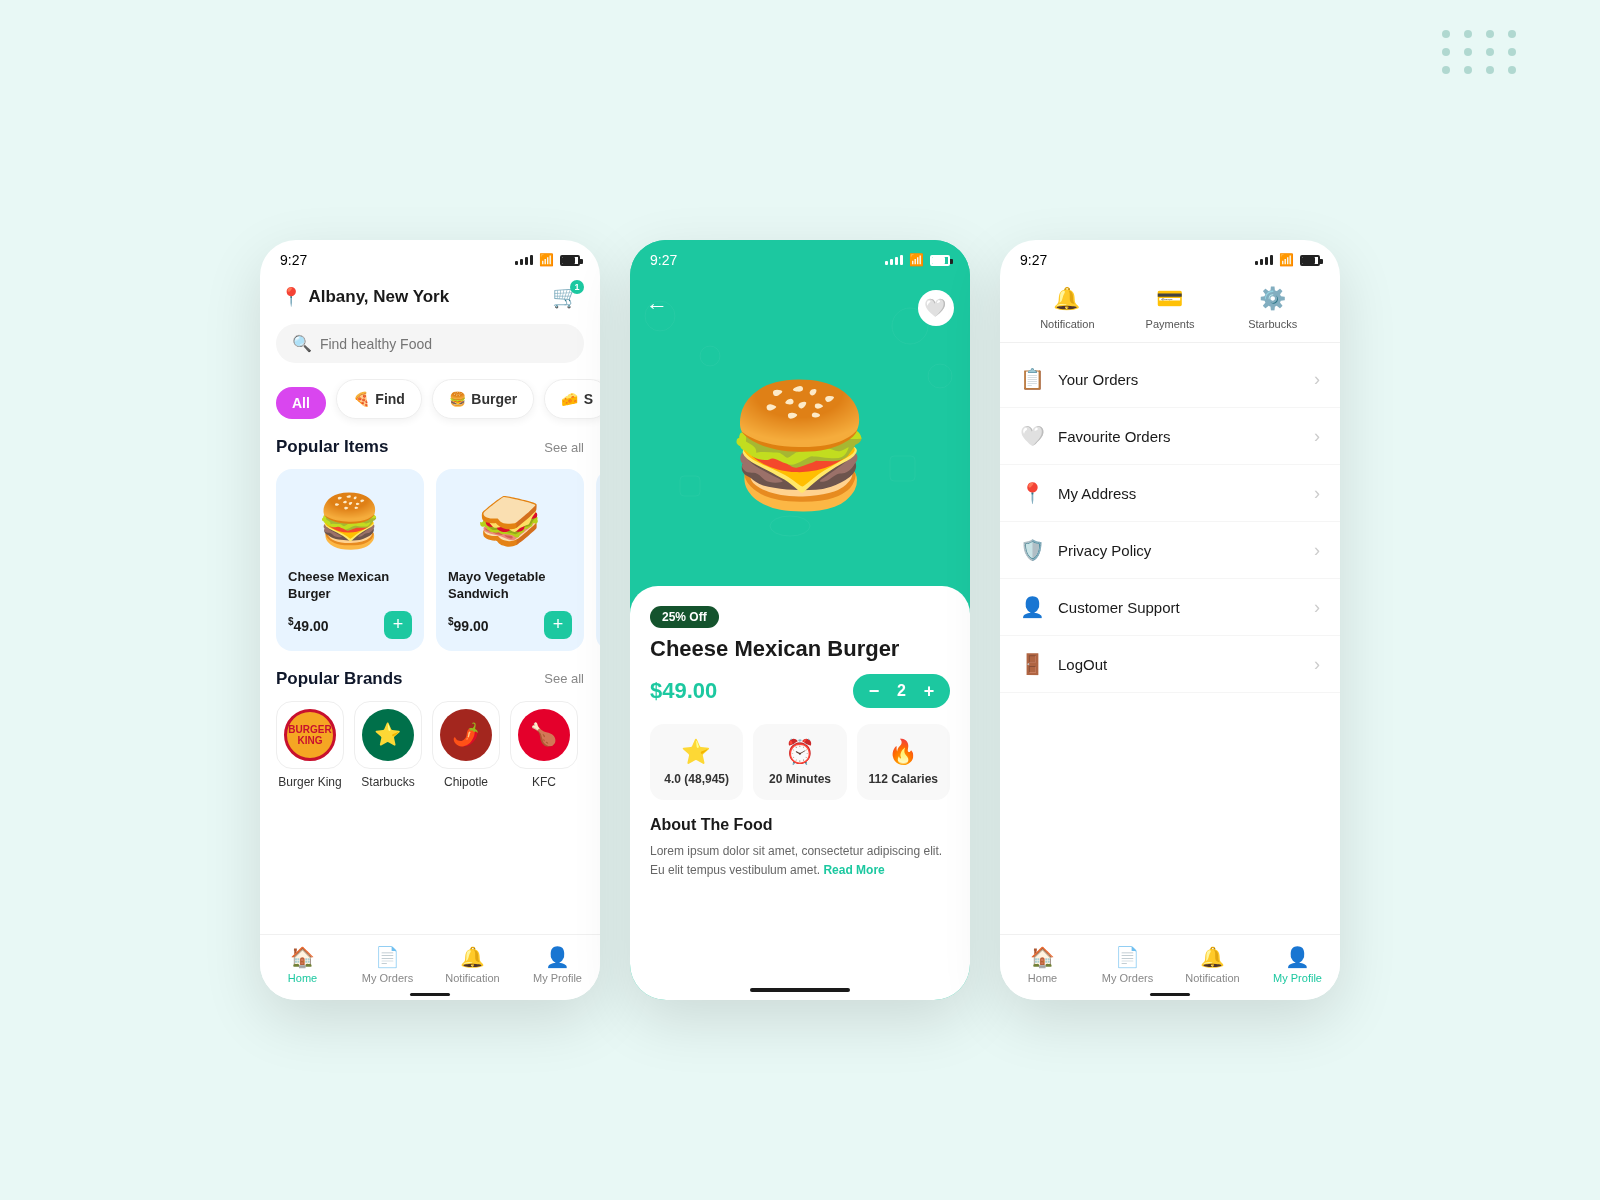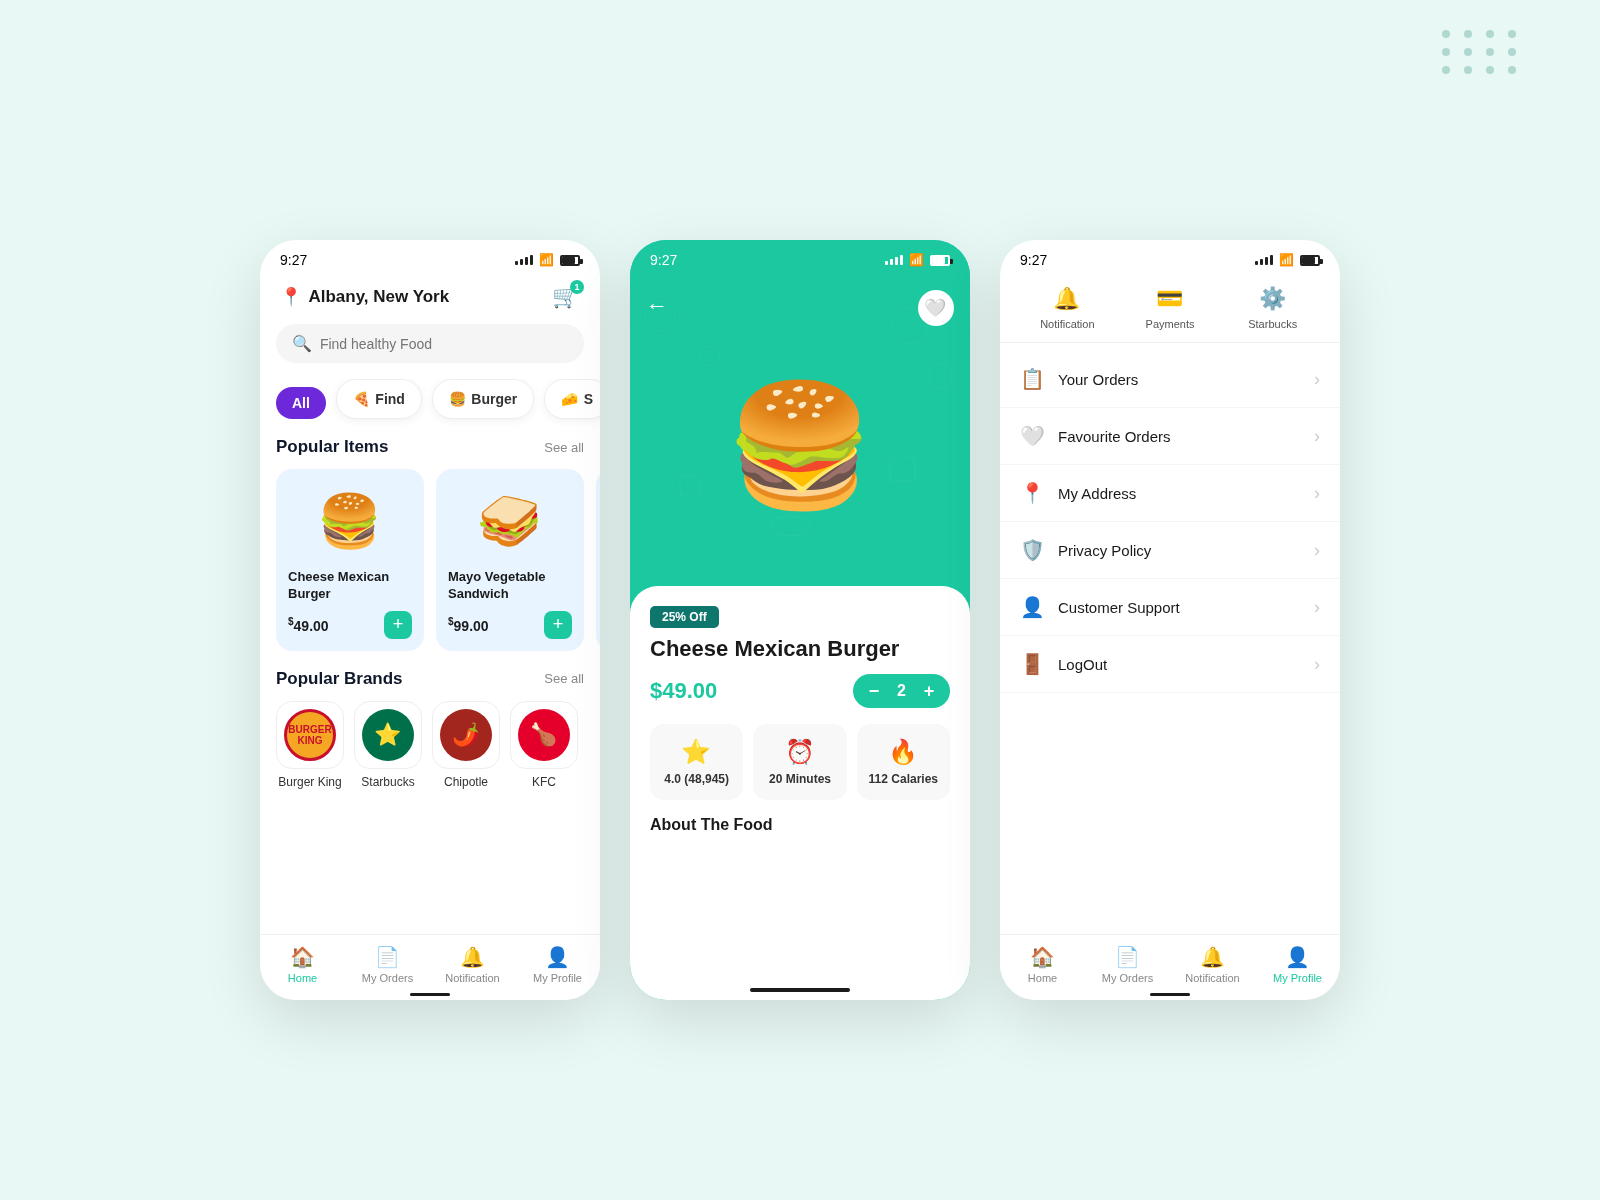--- a/index.html
+++ b/index.html
@@ -108,21 +108,21 @@
       display: flex;
       align-items: center;
       gap: 5px;
       padding: 8px 16px;
       border-radius: 20px;
       font-size: 14px;
       font-weight: 600;
       white-space: nowrap;
       cursor: pointer;
     }
-    .cat-pill.active { background: #6d28d9; color: #fff; margin-top: 8px; }
+    .cat-pill.active { background: #d946ef; color: #fff; margin-top: 8px; }
     .cat-pill.inactive { background: #fff; color: #333; border: 1px solid #eee; box-shadow: 0 2px 8px rgba(0,0,0,0.06); }
 
     .section-header {
       display: flex;
       justify-content: space-between;
       align-items: center;
       padding: 0 16px 12px;
     }
     .section-title { font-size: 17px; font-weight: 700; color: #0f172a; }
     .see-all { font-size: 13px; color: #888; }
@@ -264,26 +264,26 @@
     }
     .phone2-body {
       background: #fff;
       border-radius: 28px 28px 0 0;
       flex: 1;
       padding: 20px 20px 80px;
       margin-top: -10px;
       position: relative;
     }
     .discount-badge {
-      background: #0f766e;
+      background: #14532d;
       color: #fff;
       font-size: 12px;
       font-weight: 700;
       padding: 4px 12px;
-      border-radius: 5px;
+      border-radius: 11px;
       display: inline-block;
       margin-bottom: 8px;
     }
     .food-title { font-size: 22px; font-weight: 800; color: #1a1a1a; margin-bottom: 12px; }
     .price-row { display: flex; justify-content: space-between; align-items: center; margin-bottom: 16px; }
     .big-price { font-size: 22px; font-weight: 800; color: #1cc8a0; }
     .qty-control { display: flex; align-items: center; gap: 12px; background: #1cc8a0; border-radius: 24px; padding: 6px 10px; }
     .qty-btn { color: #fff; font-size: 18px; cursor: pointer; font-weight: 700; width: 22px; height: 22px; display: flex; align-items: center; justify-content: center; }
     .qty-num { color: #fff; font-size: 16px; font-weight: 700; }
     .info-cards { display: flex; gap: 10px; margin-bottom: 16px; }
@@ -589,20 +589,24 @@
           <span class="info-card-icon">⏰</span>
           <span class="info-card-text">20 Minutes</span>
         </div>
         <div class="info-card">
           <span class="info-card-icon">🔥</span>
           <span class="info-card-text">112 Calaries</span>
         </div>
       </div>
 
       <div class="about-title">About The Food</div>
+      <div class="about-text">
+        <span>Lorem ipsum dolor sit amet, consectetur adipiscing elit. Eu elit tempus vestibulum amet.</span>
+        <span class="read-more">Read More</span>
+      </div>
 
     </div>
 
     <div style="background:#fff; display:flex; justify-content:center; padding: 4px 0 8px;">
       <div style="width:100px; height:4px; background:#1a1a1a; border-radius:2px;"></div>
     </div>
   </div>
 
   <div class="phone phone-3">
 

